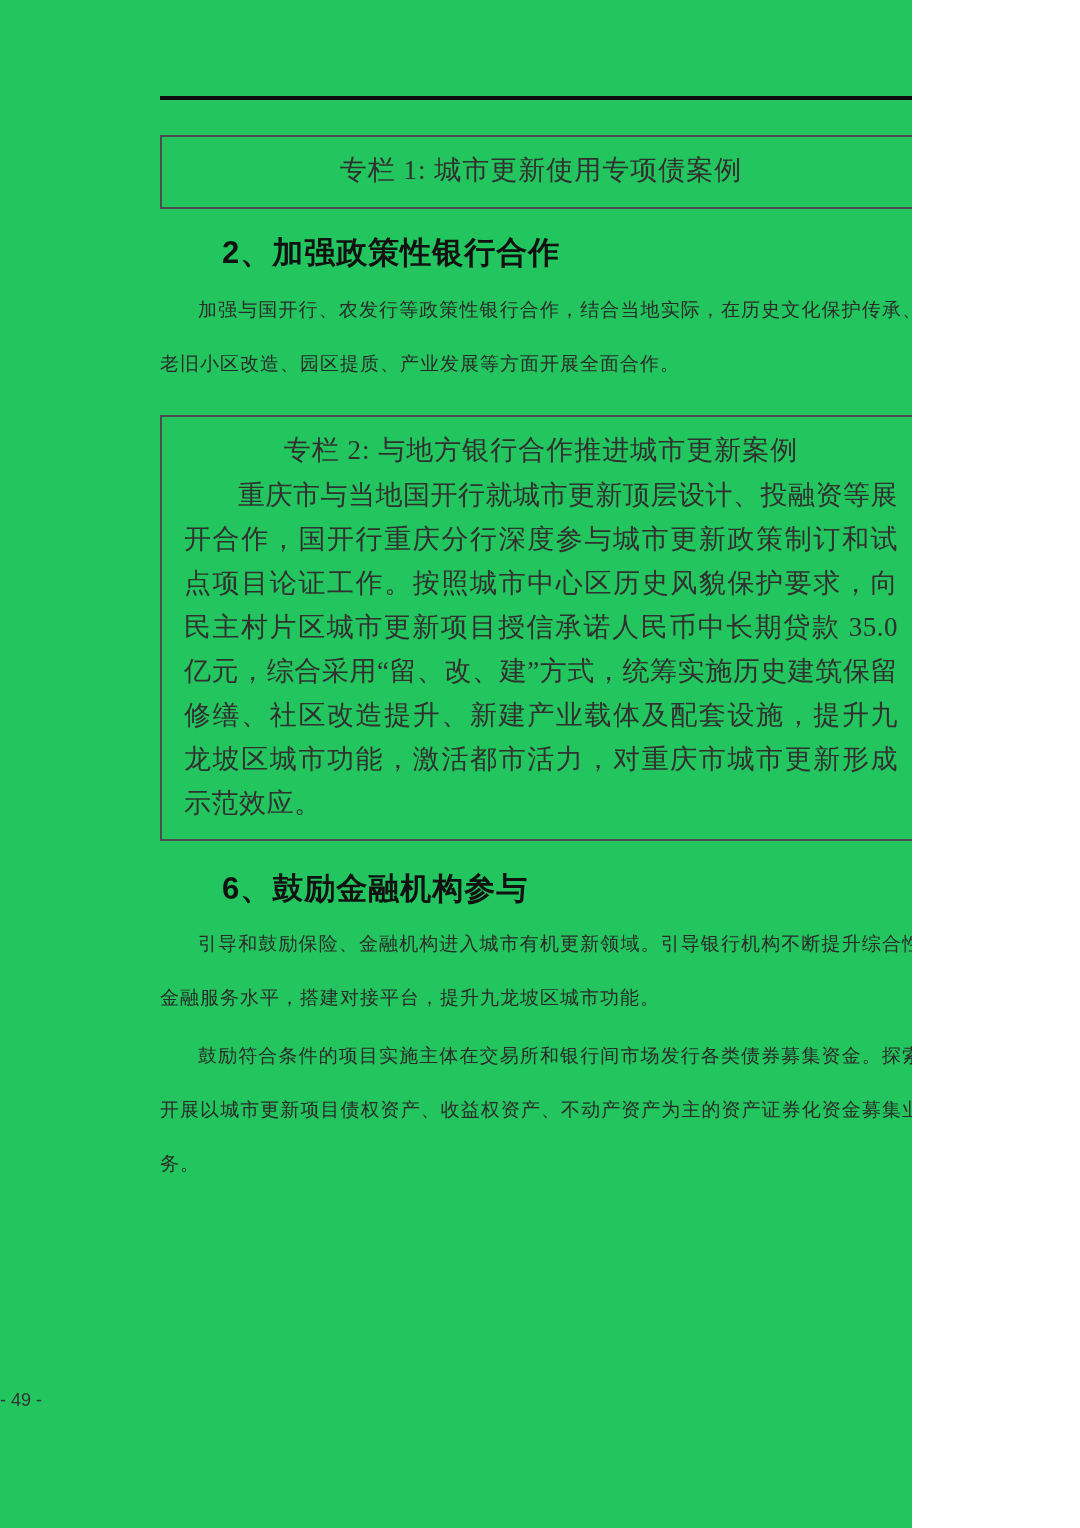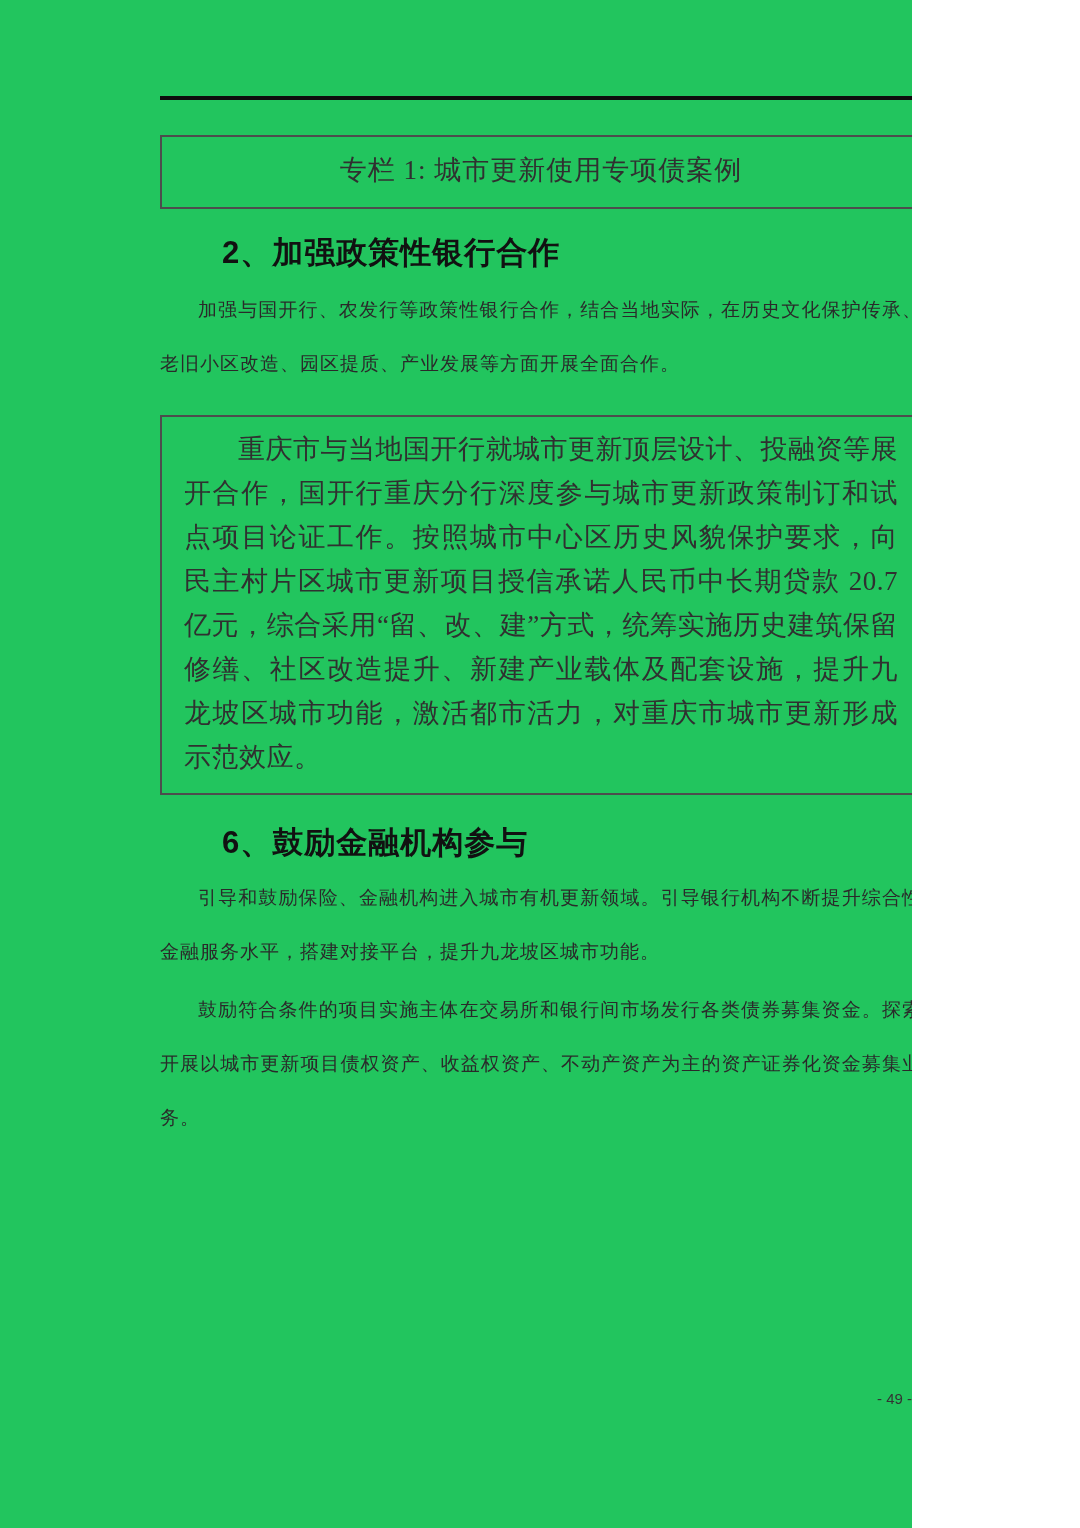--- a/index.html
+++ b/index.html
@@ -73,44 +73,45 @@
     margin: 0;
   }
   .p-after-h3 { margin-top: 10px; }
   .p-after-h4 { margin-top: 8px; }
   .p-follow { margin-top: 4px; }
   .page-footer {
     position: absolute;
     left: 0;
     top: 1390px;
     width: 100%;
-    text-align: right;
+    text-align: left;
     font-family: "Liberation Sans", "DejaVu Sans", sans-serif;
-    font-size: 15px;
+    font-size: 18px;
     color: #333333;
   }
 </style>
 </head>
 <body>
 
 <div class="page">
   <div class="content">
 
     <div class="top-rule"></div>
 
     <div class="callout-box box-1">
       <div class="box-title">专栏 1: 城市更新使用专项债案例</div>
     </div>
 
     <h2 class="section-heading h3">2、加强政策性银行合作</h2>
 
     <p class="body-para p-after-h3">加强与国开行、农发行等政策性银行合作，结合当地实际，在历史文化保护传承、老旧小区改造、园区提质、产业发展等方面开展全面合作。</p>
 
     <div class="callout-box box-2">
-      <p class="box-body">重庆市与当地国开行就城市更新顶层设计、投融资等展开合作，国开行重庆分行深度参与城市更新政策制订和试点项目论证工作。按照城市中心区历史风貌保护要求，向民主村片区城市更新项目授信承诺人民币中长期贷款 20.7 亿元，综合采用“留、改、建”方式，统筹实施历史建筑保留修缮、社区改造提升、新建产业载体及配套设施，提升九龙坡区城市功能，激活都市活力，对重庆市城市更新形成示范效应。</p>
+      <div class="box-title">专栏 2: 与地方银行合作推进城市更新案例</div>
+      <p class="box-body">重庆市与当地国开行就城市更新顶层设计、投融资等展开合作，国开行重庆分行深度参与城市更新政策制订和试点项目论证工作。按照城市中心区历史风貌保护要求，向民主村片区城市更新项目授信承诺人民币中长期贷款 35.0 亿元，综合采用“留、改、建”方式，统筹实施历史建筑保留修缮、社区改造提升、新建产业载体及配套设施，提升九龙坡区城市功能，激活都市活力，对重庆市城市更新形成示范效应。</p>
     </div>
 
     <h2 class="section-heading h4">6、鼓励金融机构参与</h2>
 
     <p class="body-para p-after-h4">引导和鼓励保险、金融机构进入城市有机更新领域。引导银行机构不断提升综合性金融服务水平，搭建对接平台，提升九龙坡区城市功能。</p>
 
     <p class="body-para p-follow">鼓励符合条件的项目实施主体在交易所和银行间市场发行各类债券募集资金。探索开展以城市更新项目债权资产、收益权资产、不动产资产为主的资产证券化资金募集业务。</p>
 
   </div>
 

